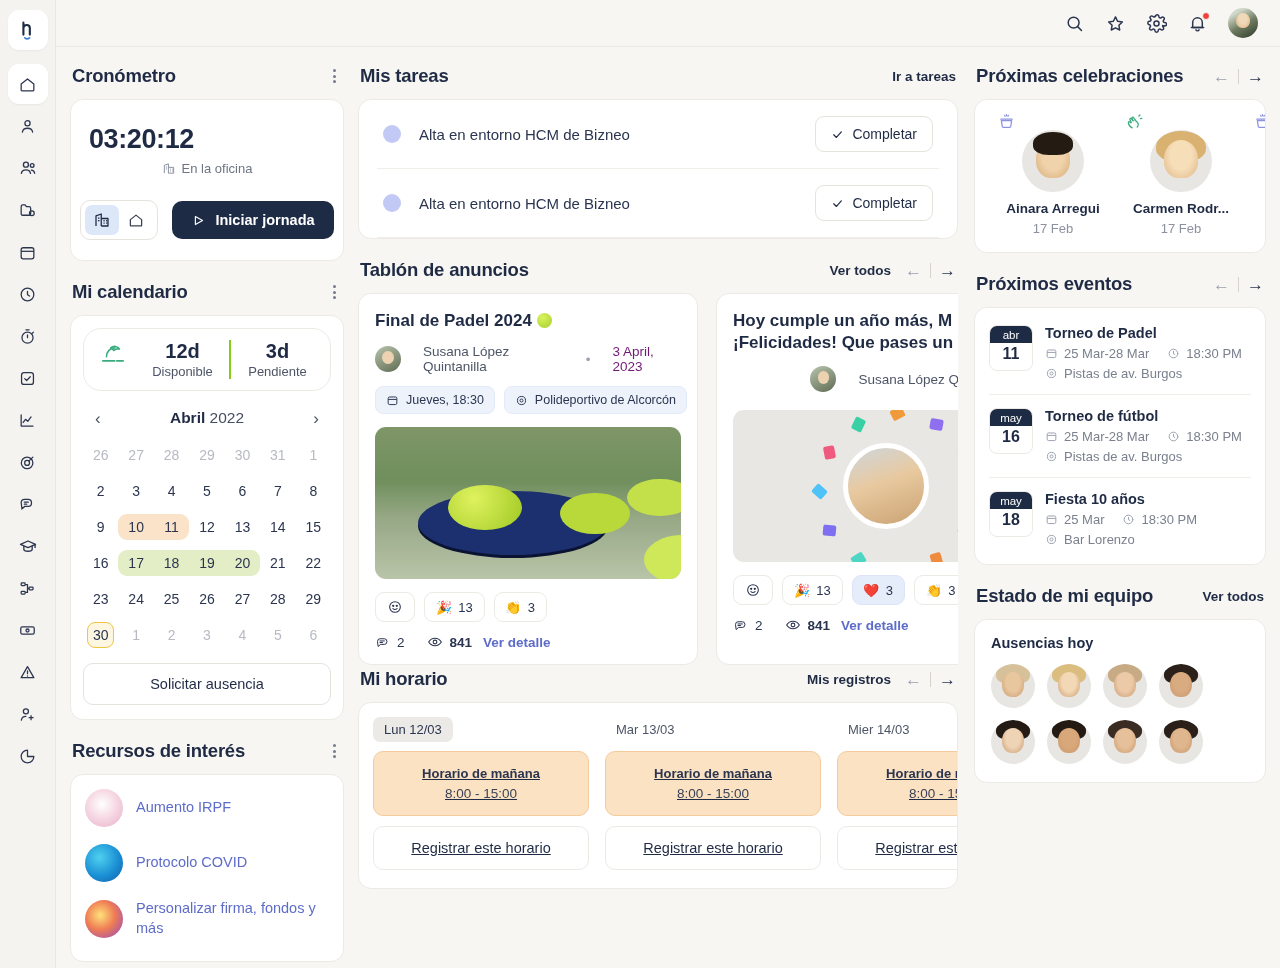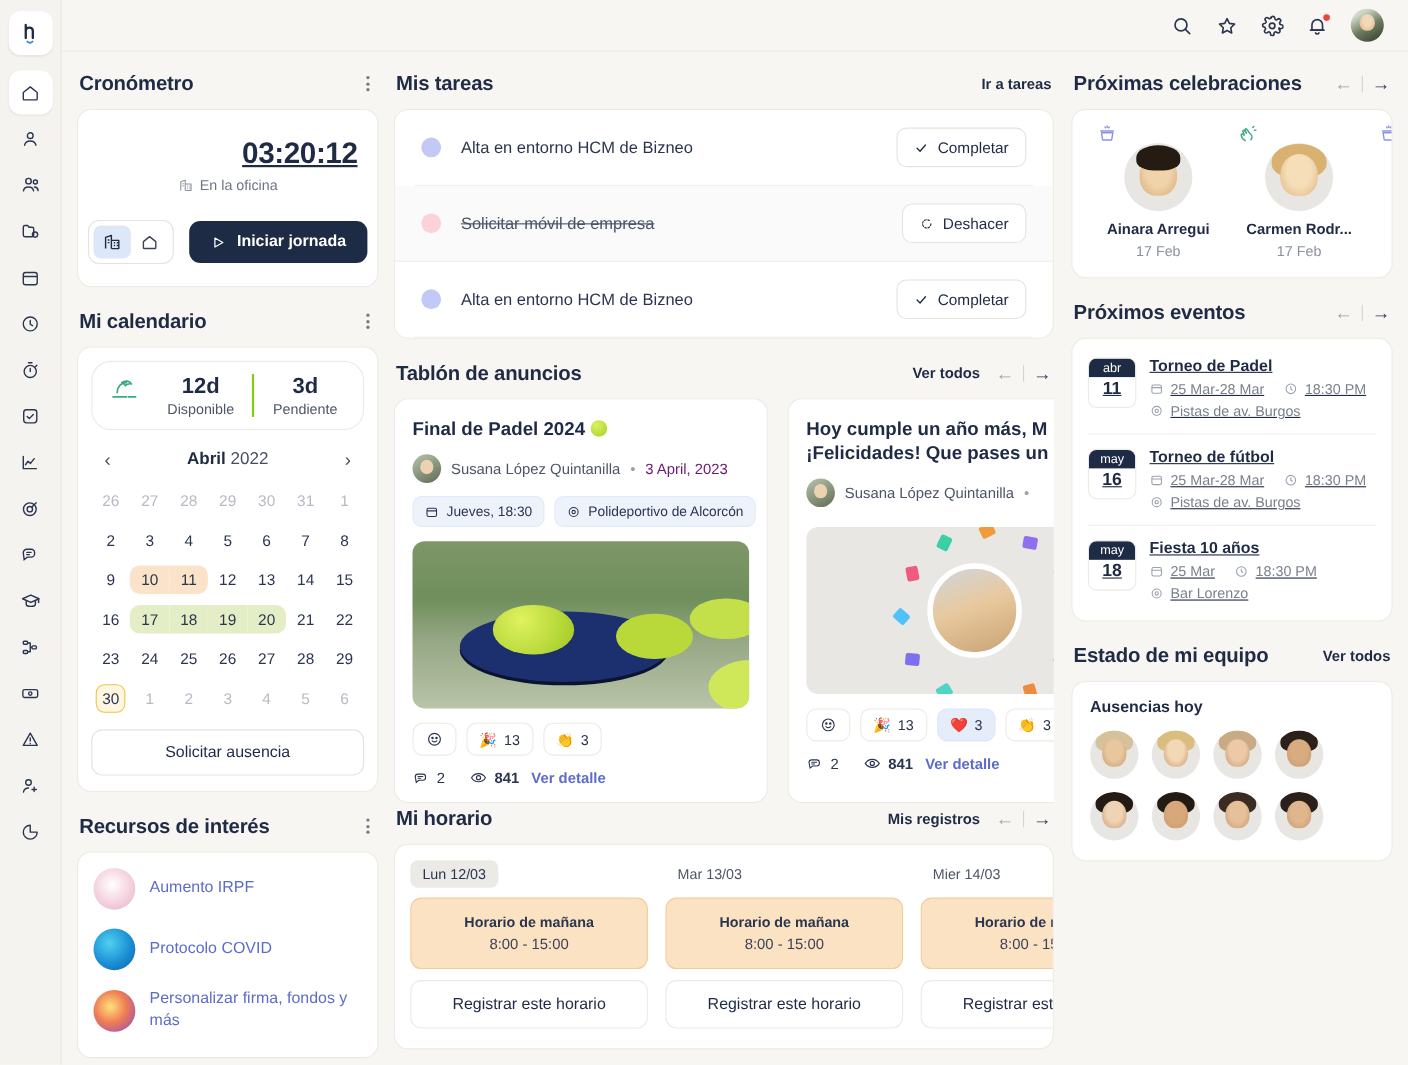--- a/index.html
+++ b/index.html
@@ -76,21 +76,21 @@
   .navarr .div { width: 1px; height: 15px; background: #d6d3cc; }
   .navarr span { cursor: pointer; line-height: 1; }
   .navarr .on { color: #2b3550; }
 
   .card {
     background: #fff; border: 1px solid #eceae4; border-radius: 13px;
   }
 
   
   #timerCard { padding: 24px 18px 20px; margin-bottom: 20px; }
-  .timer-val { text-align: right; font-size: 27px; font-weight: 600; letter-spacing: -.4px; color: #1f2a44; text-decoration: underline; }
+  .timer-val { text-align: left; font-size: 27px; font-weight: 600; letter-spacing: -.4px; color: #1f2a44; }
   .timer-sub { display:flex; align-items:center; justify-content:center; gap:6px; margin-top: 6px; font-size: 13px; color: #6d7584; }
   .timer-row { display: flex; align-items: center; gap: 14px; margin-top: 24px; justify-content: center; }
   .seg {
     display: flex; border: 1px solid #e6e3dc; border-radius: 10px; padding: 4px; background: #fff;
   }
   .seg-btn { width: 34px; height: 30px; display:flex; align-items:center; justify-content:center; border-radius: 7px; cursor: pointer; color:#2b3550; }
   .seg-btn.sel { background: #dce7f7; }
   .btn-dark {
     display:flex; align-items:center; gap:9px; background:#1d2b45; color:#fff;
     border-radius: 10px; padding: 11px 19px; font-size: 14.5px; font-weight: 600; cursor:pointer; white-space:nowrap;
@@ -151,21 +151,21 @@
   .tbtn {
     display:flex; align-items:center; gap:8px; border:1px solid #e6e3dc; border-radius:9px;
     padding: 9px 15px; font-size:14px; color:#1f2a44; background:#fff; cursor:pointer; white-space:nowrap;
   }
 
   
   .posts { display:flex; gap:18px; overflow:hidden; }
   .post { flex: 0 0 340px; padding: 16px 16px 14px; overflow:hidden; }
   .post-title { font-size:17px; font-weight:700; line-height:1.3; color:#1f2a44; }
   .post-title .ball { display:inline-block; width:15px; height:15px; border-radius:50%; background:radial-gradient(circle at 35% 30%, #d9f25f, #a8cf2a); vertical-align:-2px; margin-left:5px; }
-  .post-meta { display:flex; align-items:center; gap:9px; margin-top:12px; font-size:13.5px; color:#4d5566; }
+  .post-meta { display:flex; align-items:center; gap:22px; margin-top:12px; font-size:13.5px; color:#4d5566;justify-content:flex-end; }
   .pav { width:26px; height:26px; border-radius:50%; flex:0 0 26px; background:linear-gradient(150deg,#b9c4ae,#5f6b52); position:relative; overflow:hidden;}
   .pav::after{content:"";position:absolute;left:28%;top:20%;width:44%;height:50%;border-radius:50%;background:#ecd2b0;}
   .dotsep { color:#9aa0ae; }
   .pdate { color:#701a75; }
   .chips { display:flex; gap:9px; margin-top:12px; }
   .chip {
     display:flex; align-items:center; gap:7px; background:#eef3fb; border:1px solid #e1eaf7;
     color:#2b3550; border-radius:8px; padding:6px 10px; font-size:12.5px; white-space:nowrap;
   }
   .pimg { margin-top:13px; height:152px; border-radius:11px; overflow:hidden; position:relative; }
@@ -191,21 +191,21 @@
     border-radius:9px; padding:6px 11px; font-size:13px; color:#2b3550; cursor:pointer;
   }
   .react.on { background:#e6edfa; border-color:#dbe5f6; }
   .pfoot { display:flex; align-items:center; gap:7px; margin-top:12px; font-size:13.5px; color:#2b3550; }
   .pfoot .sp { width:8px; }
   .pfoot .lk { color:#5d6cc9; font-weight:600; cursor:pointer; margin-left:4px; }
 
   
   #schedCard { padding: 14px 14px 18px; overflow:hidden; }
   .sch-row { display:flex; gap:16px; }
-  .sch-col { flex: 0 0 216px; }
+  .sch-col { flex: 0 0 216px; text-decoration: underline; }
   .sch-day { font-size:13px; color:#4d5566; padding:5px 11px; display:inline-block; border-radius:7px; margin-bottom:9px; }
   .sch-day.sel { background:#eceae6; color:#2b3550; }
   .sch-slot {
     background:#fbe2c2; border:1px solid #f3cb9c; border-radius:10px;
     padding:14px 8px; text-align:center; margin-bottom:10px;
   }
   .sch-s1 { font-size:13px; font-weight:600; color:#2b3550; }
   .sch-s2 { font-size:13.5px; color:#3b4357; margin-top:5px; }
   .sch-btn {
     border:1px solid #eceae4; border-radius:10px; background:#fff;
@@ -220,21 +220,21 @@
   .cel-av {
     width:62px; height:62px; border-radius:50%; margin: 16px auto 9px;
     background:#e7e6e3; position:relative; overflow:hidden;
   }
   .cel-av .face { position:absolute; left:22%; top:16%; width:56%; height:62%; border-radius:50% 50% 44% 44%; }
   .cel-name { font-size:13.5px; font-weight:700; color:#1f2a44; white-space:nowrap; }
   .cel-date { font-size:13px; color:#8b919e; margin-top:5px; }
 
   
   #evCard { padding: 4px 14px; margin-bottom:20px; }
-  .ev { display:flex; gap:12px; padding: 13px 0; border-bottom:1px solid #f0eee9;text-decoration:underline; }
+  .ev { display:flex; gap:12px; padding: 13px 0; border-bottom:1px solid #f0eee9; }
   .ev:last-child { border-bottom:none; }
   .ev-date { flex:0 0 44px; border-radius:8px; overflow:hidden; border:1px solid #eceae4; height:46px; }
   .ev-m { background:#1d2b45; color:#fff; font-size:11.5px; text-align:center; padding:3px 0 2px; }
   .ev-d { background:#fff; color:#1f2a44; font-size:16px; font-weight:700; text-align:center; padding:2px 0; }
   .ev-body { flex:1; min-width:0; }
   .ev-t { font-size:14.5px; font-weight:700; color:#1f2a44; }
   .ev-l { display:flex; align-items:center; gap:6px; font-size:13px; color:#7a808d; margin-top:5px; flex-wrap:wrap; }
   .ev-l .g { display:flex; align-items:center; gap:6px; }
   .ev-l .sp2 { width:6px; }
 
@@ -689,32 +689,20 @@
         <div class="task">
           <div class="tdot blue"></div>
           <div class="ttxt">Alta en entorno HCM de Bizneo</div>
           <div class="tbtn">
             <span>
                 <svg width="13" height="13" viewBox="0 0 24 24" fill="none" stroke="#1f2a44" stroke-width="2.2" stroke-linecap="round" stroke-linejoin="round">
                   <path d="M5 12.5l5 5L19 7"></path>
                 </svg>
               </span>
             <span>Completar</span>
-          </div>
-        </div>
-        <div class="task alt">
-          <div class="tdot pink"></div>
-          <div class="ttxt done">Solicitar móvil de empresa</div>
-          <div class="tbtn">
-            <span>
-                <svg width="13" height="13" viewBox="0 0 24 24" fill="none" stroke="#1f2a44" stroke-width="1.9" stroke-linecap="round">
-                  <path d="M19 12a7 7 0 1 1-2.8-5.6" stroke-dasharray="3 2.6"></path>
-                </svg>
-              </span>
-            <span>Deshacer</span>
           </div>
         </div>
         <div class="task">
           <div class="tdot blue"></div>
           <div class="ttxt">Alta en entorno HCM de Bizneo</div>
           <div class="tbtn">
             <span>
                 <svg width="13" height="13" viewBox="0 0 24 24" fill="none" stroke="#1f2a44" stroke-width="2.2" stroke-linecap="round" stroke-linejoin="round">
                   <path d="M5 12.5l5 5L19 7"></path>
                 </svg>

